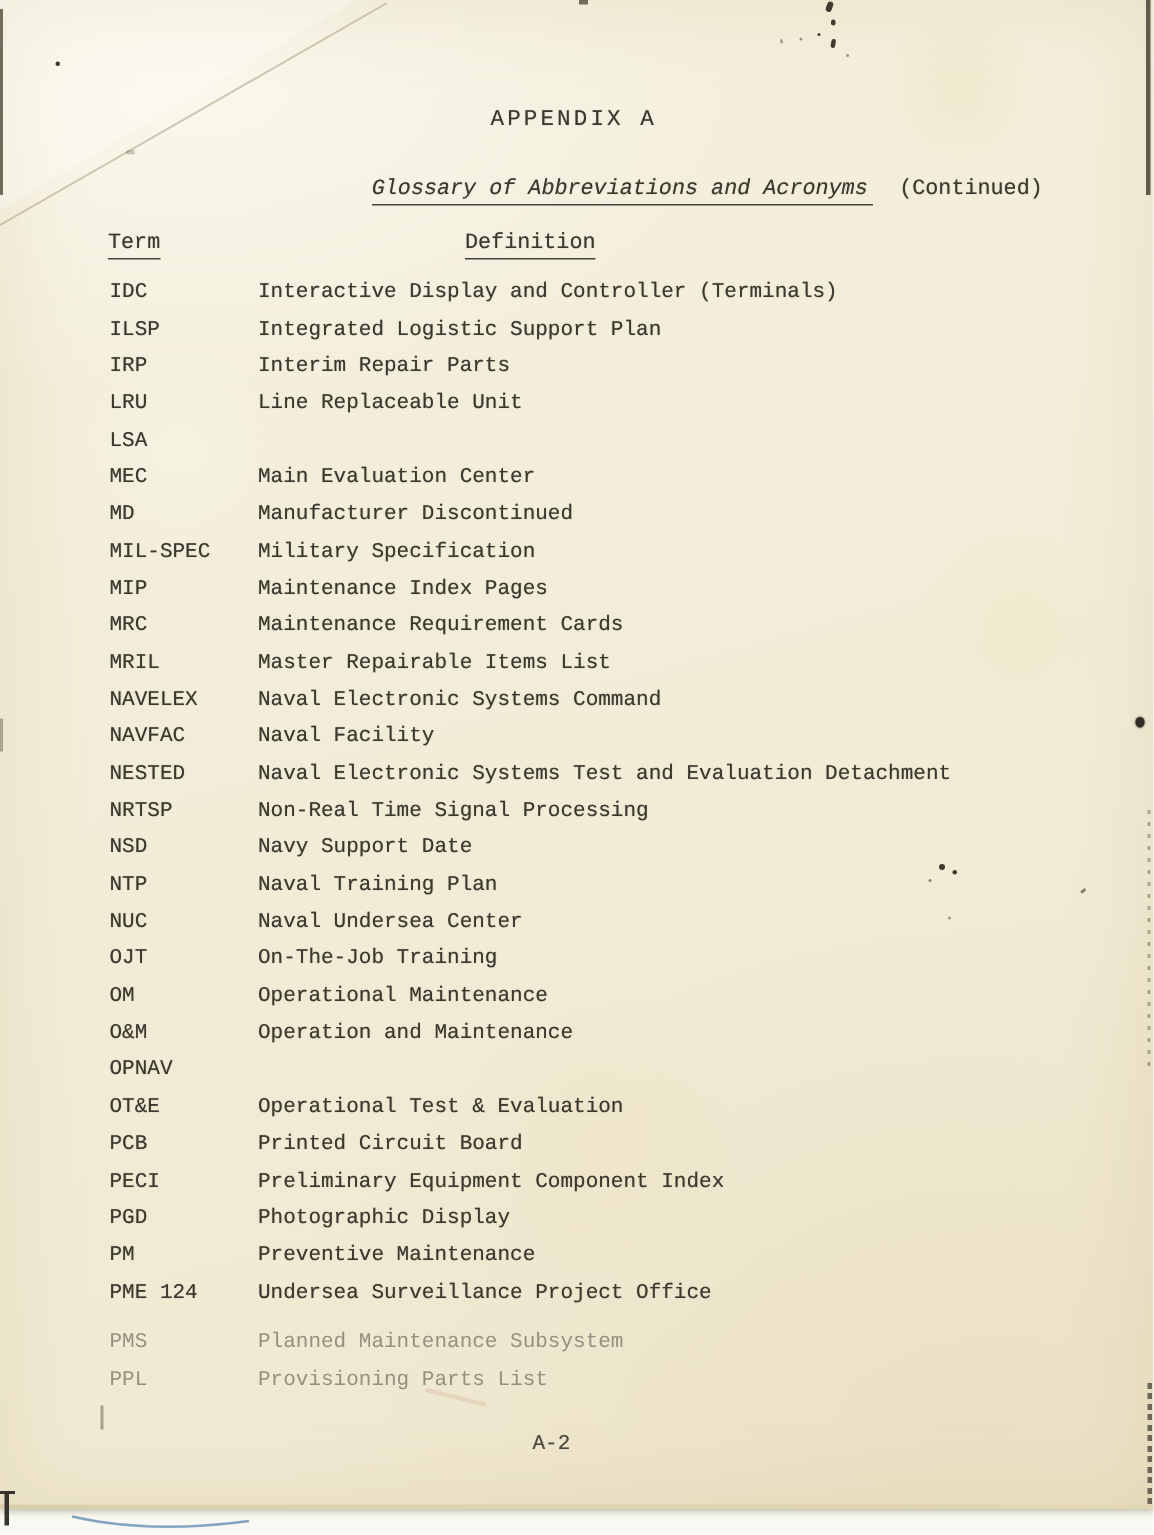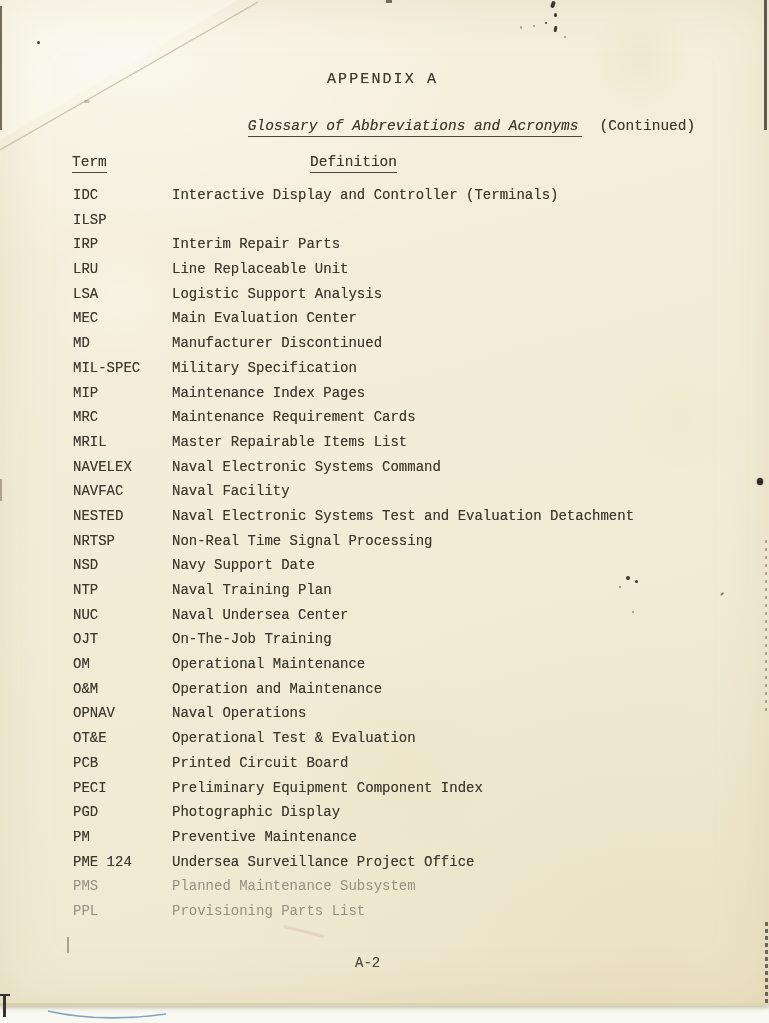--- a/index.html
+++ b/index.html
@@ -34,21 +34,21 @@
   .subtitle{position:absolute;left:213px;top:102px;font-size:14.5px;white-space:pre;}
   .subtitle .u{border-bottom:1.6px solid #46433a;padding-bottom:2px;padding-right:4px;font-style:italic;}
   .subtitle .cont{margin-left:17px;}
   .colheads{position:absolute;left:0;top:154px;font-size:14.5px;}
   .colheads .term-h{position:absolute;left:72px;border-bottom:1.6px solid #46433a;padding-bottom:2px;white-space:pre;}
   .colheads .def-h{position:absolute;left:266px;border-bottom:1.6px solid #46433a;padding-bottom:2px;white-space:pre;margin-left:44px;}
   .rows{position:absolute;left:0;top:187px;width:688px;}
   .row{display:flex;height:24.7px;font-size:14px;line-height:16px;white-space:pre;}
   .row .term{margin-left:73px;width:99px;flex:none;}
   .row .def{flex:1;}
-  .row.faded{color:#8f887a;text-shadow:none;filter:blur(.35px);opacity:.92;}
+  .row.faded{color:#8f887a;text-shadow:none;filter:blur(.35px);opacity:.92;align-items:flex-end;}
   .pagenum{position:absolute;left:355px;top:955px;font-size:14px;color:#4b483e;text-shadow:0 0 .5px rgba(75,72,62,.5);}
   
   .artifact{position:absolute;pointer-events:none;}
   .edge-left-top{left:0;top:6px;width:2px;height:124px;background:rgba(82,74,56,.8);}
   .edge-left-tick{left:0;top:479px;width:2px;height:22px;background:rgba(105,96,72,.5);}
   .edge-right-top{left:764px;top:0;width:2.5px;height:130px;background:rgba(72,66,52,.85);}
   .edge-right-mid{left:765px;top:540px;width:2px;height:175px;
     background:repeating-linear-gradient(180deg,rgba(95,88,68,.45) 0 3px,transparent 3px 8px);}
   .edge-right-bot{left:765px;top:922px;width:2.5px;height:84px;
     background:repeating-linear-gradient(180deg,rgba(62,57,44,.72) 0 4px,transparent 4px 7px);}
@@ -99,35 +99,35 @@
 
   <div class="rows ink">
 
       <div class="row">
         <span class="term">IDC</span>
         <span class="def">Interactive Display and Controller (Terminals)</span>
       </div>
 
       <div class="row">
         <span class="term">ILSP</span>
+        <span class="def">Integrated Logistic Support Plan</span>
       </div>
 
       <div class="row">
         <span class="term">IRP</span>
         <span class="def">Interim Repair Parts</span>
       </div>
 
       <div class="row">
         <span class="term">LRU</span>
         <span class="def">Line Replaceable Unit</span>
       </div>
 
       <div class="row">
         <span class="term">LSA</span>
-        <span class="def">Logistic Support Analysis</span>
       </div>
 
       <div class="row">
         <span class="term">MEC</span>
         <span class="def">Main Evaluation Center</span>
       </div>
 
       <div class="row">
         <span class="term">MD</span>
         <span class="def">Manufacturer Discontinued</span>
@@ -198,21 +198,20 @@
         <span class="def">Operational Maintenance</span>
       </div>
 
       <div class="row">
         <span class="term">O&amp;M</span>
         <span class="def">Operation and Maintenance</span>
       </div>
 
       <div class="row">
         <span class="term">OPNAV</span>
-        <span class="def">Naval Operations</span>
       </div>
 
       <div class="row">
         <span class="term">OT&amp;E</span>
         <span class="def">Operational Test &amp; Evaluation</span>
       </div>
 
       <div class="row">
         <span class="term">PCB</span>
         <span class="def">Printed Circuit Board</span>

